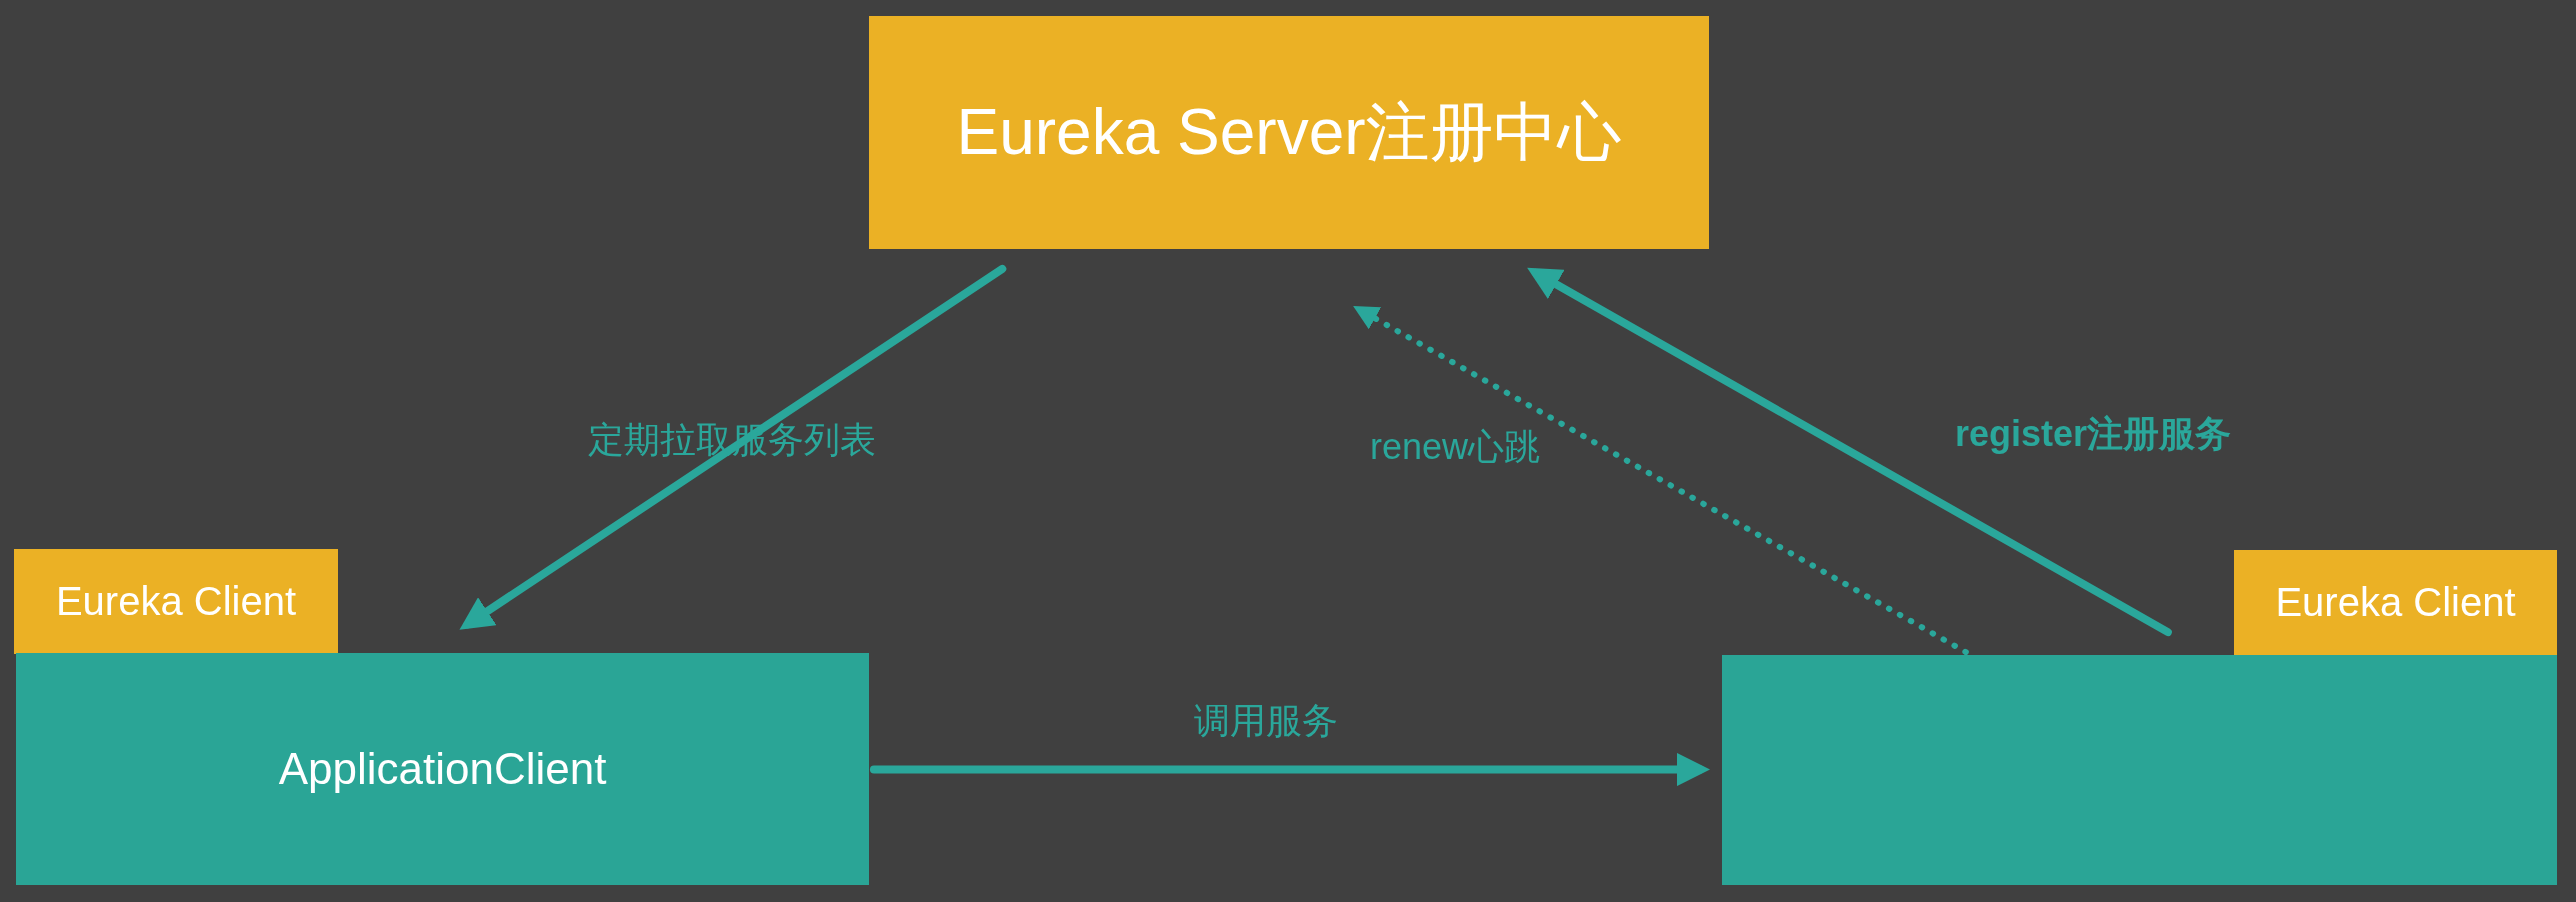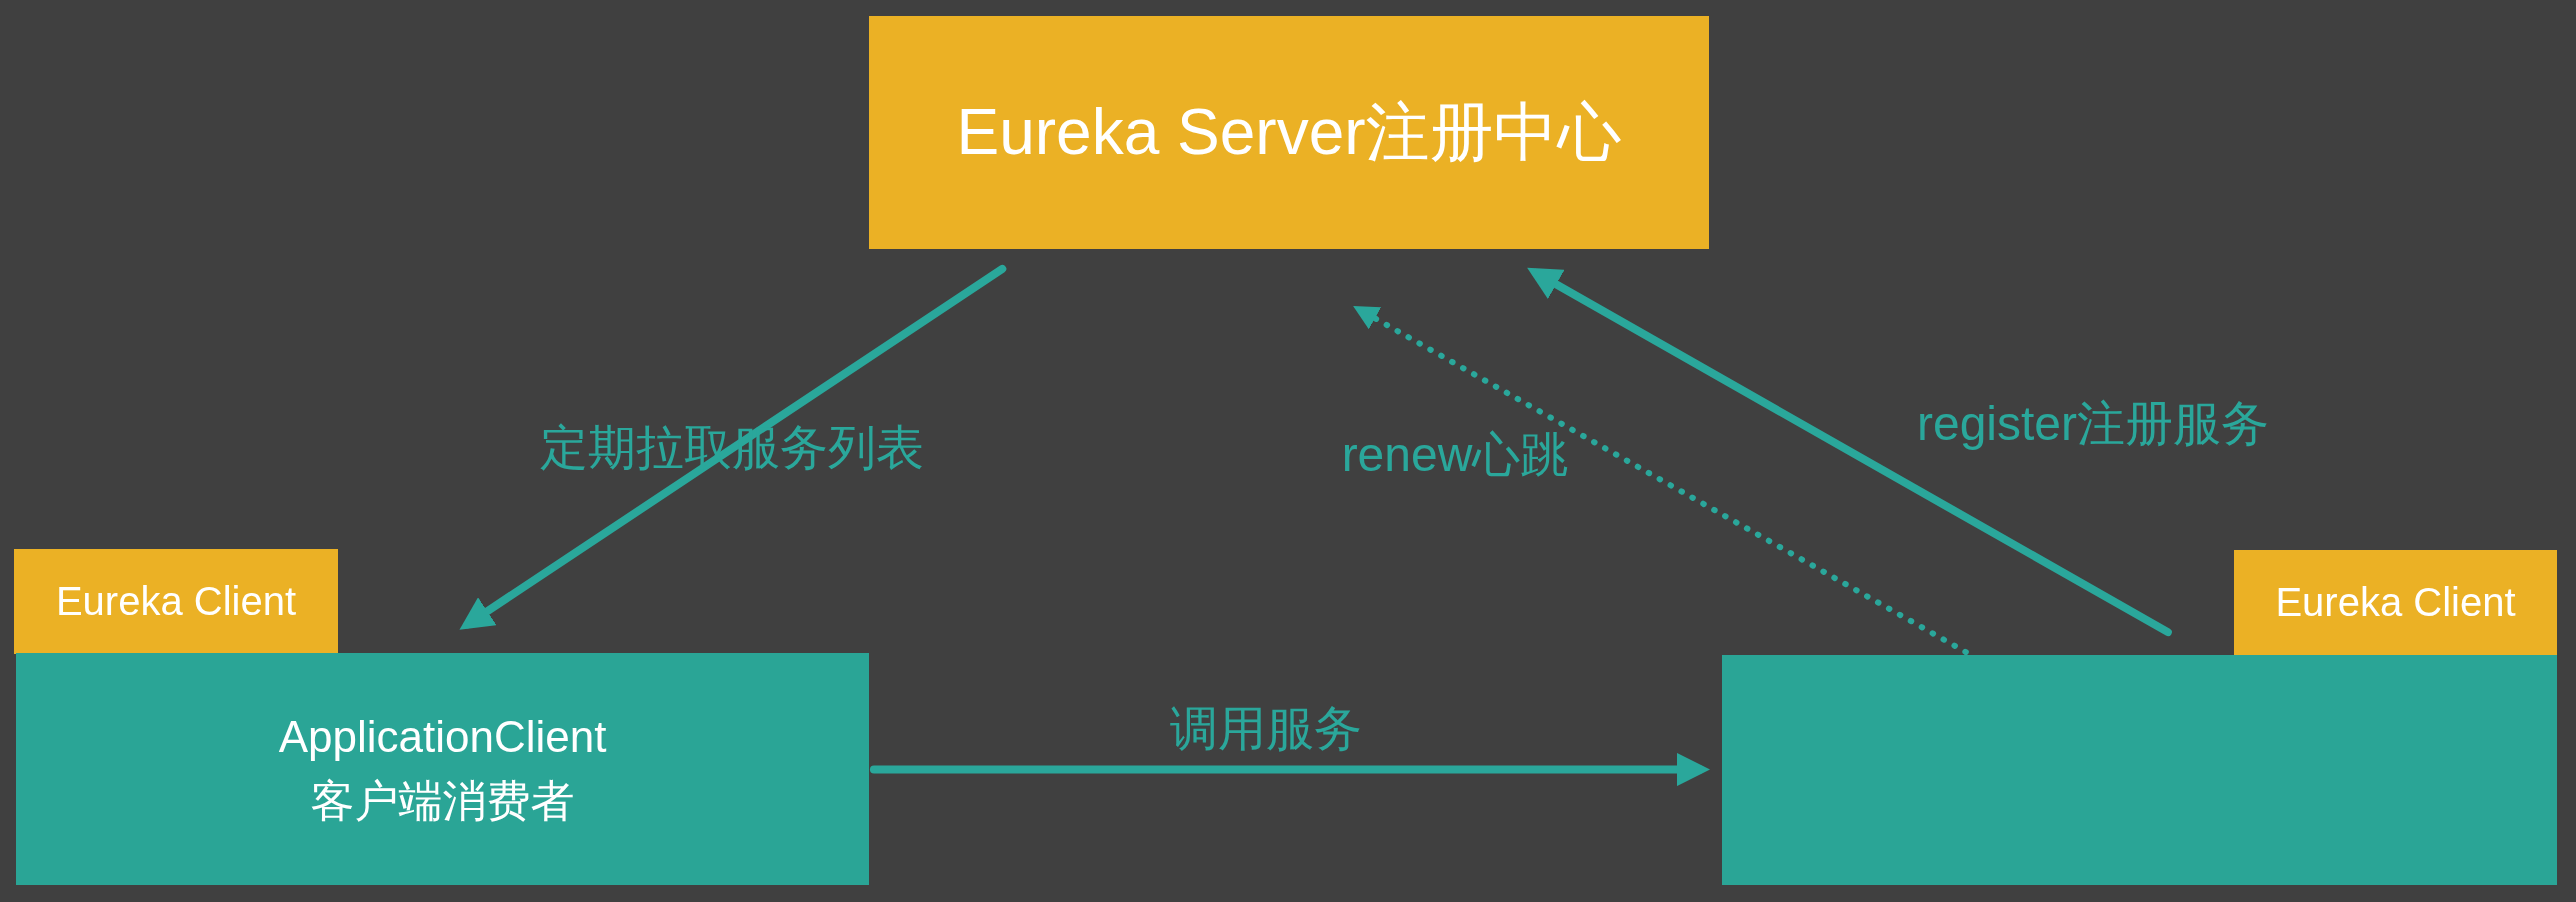--- a/index.html
+++ b/index.html
@@ -36,27 +36,27 @@
     color: #ffffff;
     font-size: 40px;
   }
   #client-tag  { left: 14px;   top: 549px; width: 324px; height: 105px; }
   #service-tag { left: 2234px; top: 550px; width: 323px; height: 105px; }
 
   
   .arrow-label {
     position: absolute;
     color: #2AA79B;
-    font-size: 48px;
+    font-size: 36px;
     white-space: nowrap;
     transform: translateX(-50%);
   }
   #label-pull     { left: 732px;  top: 416px; }
   #label-renew    { left: 1455px; top: 423px; }
-  #label-register { left: 2093px; top: 392px; }
+  #label-register { left: 2093px; top: 410px; font-weight: bold; }
   #label-invoke   { left: 1266px; top: 697px; }
 
   
   #arrow-layer {
     position: absolute;
     left: 0; top: 0;
     width: 2576px;
     height: 903px;
   }
   .arrow-line {
@@ -89,21 +89,20 @@
 
   <div class="node orange" id="server-box">
     <span>Eureka Server注册中心</span>
   </div>
 
   <div class="tag orange" id="client-tag">
     <span>Eureka Client</span>
   </div>
   <div class="node teal" id="client-box">
     <span>ApplicationClient</span>
-    <span>客户端消费者</span>
   </div>
 
   <div class="tag orange" id="service-tag">
     <span>Eureka Client</span>
   </div>
   <div class="node teal" id="service-box">
   </div>
 
   <div class="arrow-label" id="label-pull">定期拉取服务列表</div>
   <div class="arrow-label" id="label-invoke">调用服务</div>

